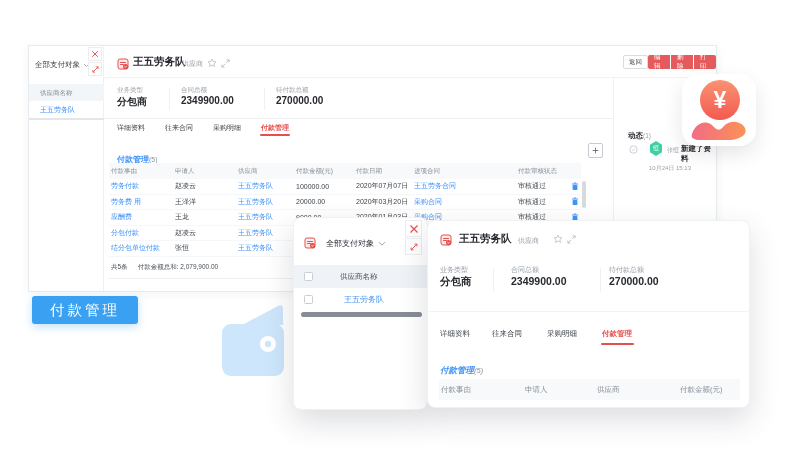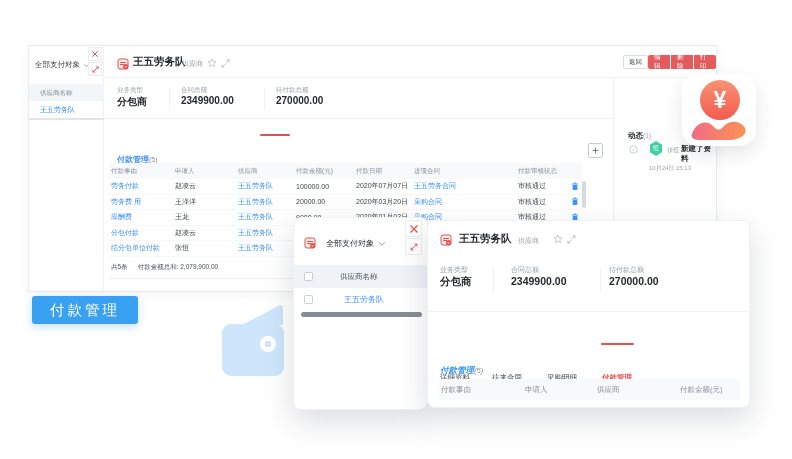--- a/index.html
+++ b/index.html
@@ -9,21 +9,21 @@
   .abs { position:absolute; }
   .flex { display:flex; align-items:center; }
   .win-main { left:28px; top:45px; width:689px; height:247px; background:#fff;
               border:1px solid #e7eaee; box-shadow:0 2px 10px rgba(40,50,60,.05); z-index:2; }
   .popup { background:#fff; border:1px solid #f0f1f3; border-radius:8px;
            box-shadow:0 12px 30px rgba(35,46,60,.16); }
   .gray-lbl { color:#9aa1a9; font-size:6.5px; }
   .big-val { color:#26292e; font-size:10px; font-weight:bold; }
   .vdiv { width:1px; background:#eef0f3; }
   .hdiv { height:1px; background:#f1f3f5; }
-  .tab { font-size:7px; color:#3e434a;margin-top:44px; }
+  .tab { font-size:7px; color:#3e434a; }
   .tab.active { color:#e5504f; font-weight:bold; }
   .tab-underline { height:2px; background:#e5504f; border-radius:1px; }
   .sec-title { font-size:8px; font-weight:bold; color:#3f92f7; }
   .sec-count { font-size:7px; color:#8a919b; font-weight:normal; }
   .trow { display:flex; align-items:center; height:15.5px; border-bottom:1px solid #f5f7f9; }
   .thead { background:#f7f9fb; height:16px; border-bottom:none; }
   .thead .c { color:#8a919b; font-size:6.5px; }
   .c { font-size:7px; color:#3f444b; padding-left:2px; white-space:nowrap; overflow:hidden; }
   .c0{width:64px} .c1{width:63px} .c2{width:58px} .c3{width:60px}
   .c4{width:58px} .c5{width:104px} .c6{width:51px} .c7{width:14px;display:flex;justify-content:center}

